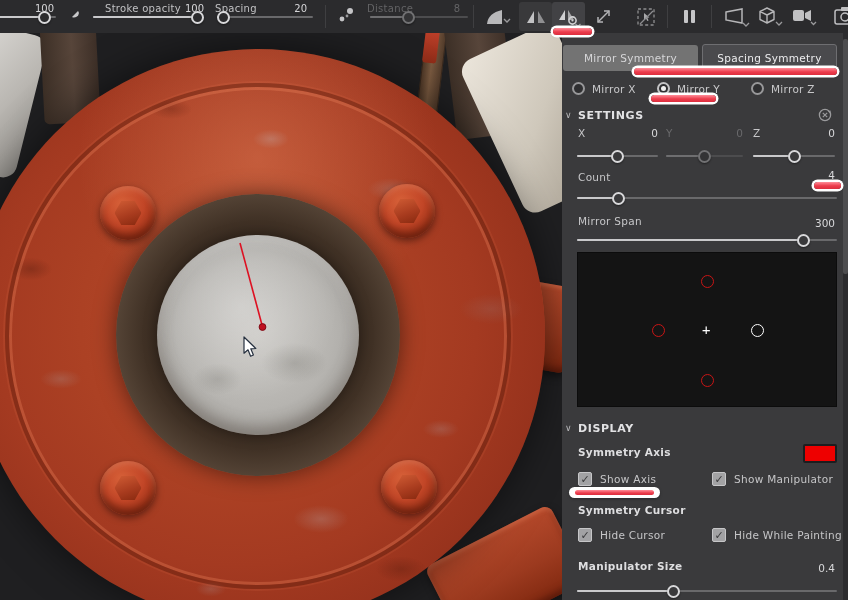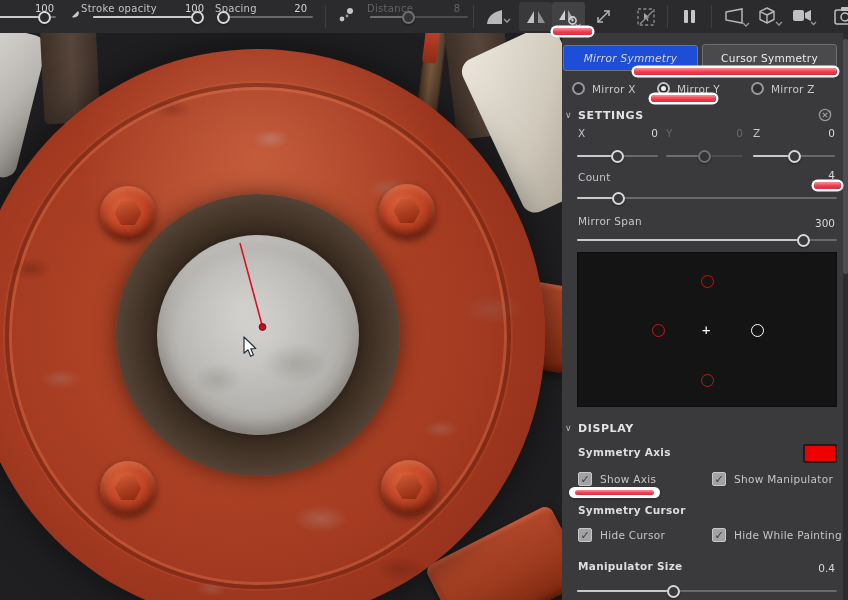--- a/index.html
+++ b/index.html
@@ -28,21 +28,21 @@
   .sl.dark .kn{background:#2b2b2d;}
   .sl.dis .tr{background:#4c4c4e;}
   .sl.dis .fl{background:#6e6e70;}
   .sl.dis .kn{border-color:#717173;background:#333335;}
 
   
   .panel{position:absolute;left:562px;top:33px;width:286px;height:567px;background:#3a3a3c;z-index:4;}
   .p-abs{position:absolute;}
   .tabbtn{position:absolute;box-sizing:border-box;border-radius:3px;font-size:10.5px;letter-spacing:.3px;
     display:flex;align-items:center;justify-content:center;color:#d6d6d8;}
-  .tabbtn.off{background:#1d4ed8;border:1px solid #737373;font-style:italic;}
+  .tabbtn.off{background:#737373;border:5px solid #737373;}
   .tabbtn.on{background:#4a4a4d;border:1px solid #6e6e71;color:#ececee;}
   .radio{position:absolute;width:13px;height:13px;border-radius:50%;box-sizing:border-box;
     border:2px solid #98989a;background:#2f2f31;}
   .radio.sel{border-color:#c4c4c6;}
   .radio.sel::after{content:"";position:absolute;left:50%;top:50%;width:5px;height:5px;margin:-2.5px 0 0 -2.5px;
     border-radius:50%;background:#efefef;}
   .radio-label{position:absolute;font-size:10.5px;color:#c8c8ca;letter-spacing:.3px;}
   .sec-head{position:absolute;font-size:11px;font-weight:bold;color:#e2e2e4;letter-spacing:.6px;}
   .sec-chev{position:absolute;font-size:9px;color:#b9b9bb;}
   .p-label{position:absolute;font-size:10.5px;color:#c6c6c8;letter-spacing:.3px;white-space:nowrap;}
@@ -125,21 +125,21 @@
     <div class="sl dark" style="left:-6px;top:10px;width:62px;">
       <div class="tr"></div>
         <div class="fl" style="width:82%"></div>
       <div class="kn" style="left:82%"></div>
     </div>
     <div class="tb-icon" style="left:65px;top:7px;">
       <svg width="18" height="18" viewBox="0 0 18 18">
           <path d="M13 4 C14.5 5.5 14 8 12 9.5 C10 11 7.5 10.5 7 10 L13 4 Z" fill="#c8c8ca"></path>
         </svg>
     </div>
-    <div class="tb-label" style="left:81px;">Stroke opacity</div>
+    <div class="tb-label" style="left:105px;">Stroke opacity</div>
     <div class="tb-val" style="left:178px;width:26px;">100</div>
     <div class="sl dark" style="left:93px;top:10px;width:110px;">
       <div class="tr"></div>
         <div class="fl" style="width:95%"></div>
       <div class="kn" style="left:95%"></div>
     </div>
     <div class="tb-label" style="left:215px;">Spacing</div>
     <div class="tb-val" style="left:283px;width:24px;">20</div>
     <div class="sl dark" style="left:217px;top:10px;width:96px;">
       <div class="tr"></div>
@@ -275,21 +275,21 @@
     </svg>
 
     <svg class="vp-abs" style="left:243px;top:303px;" width="17" height="22" viewBox="0 0 17 22">
       <path d="M1 1 L1 17.2 L5 13.8 L7.6 20.2 L10.4 19 L7.8 12.8 L12.8 12.5 Z" fill="#ffffff" stroke="#26303f" stroke-width="1.2" stroke-linejoin="round"></path>
     </svg>
   </div>
 
   <div class="panel">
 
     <div class="tabbtn off" style="left:1px;top:12px;width:135px;height:26px;">Mirror Symmetry</div>
-    <div class="tabbtn on" style="left:140px;top:11px;width:135px;height:27px;">Cursor Symmetry</div>
+    <div class="tabbtn on" style="left:140px;top:11px;width:135px;height:27px;">Spacing Symmetry</div>
 
     <div class="radio" style="left:10px;top:49px;"></div>
     <div class="radio-label" style="left:30px;top:50px;">Mirror X</div>
     <div class="radio sel" style="left:95px;top:49px;"></div>
     <div class="radio-label" style="left:115px;top:50px;">Mirror Y</div>
     <div class="radio" style="left:189px;top:49px;"></div>
     <div class="radio-label" style="left:209px;top:50px;">Mirror Z</div>
 
     <div class="sec-chev" style="left:3px;top:77px;">∨</div>
     <div class="sec-head" style="left:16px;top:76px;">SETTINGS</div>

